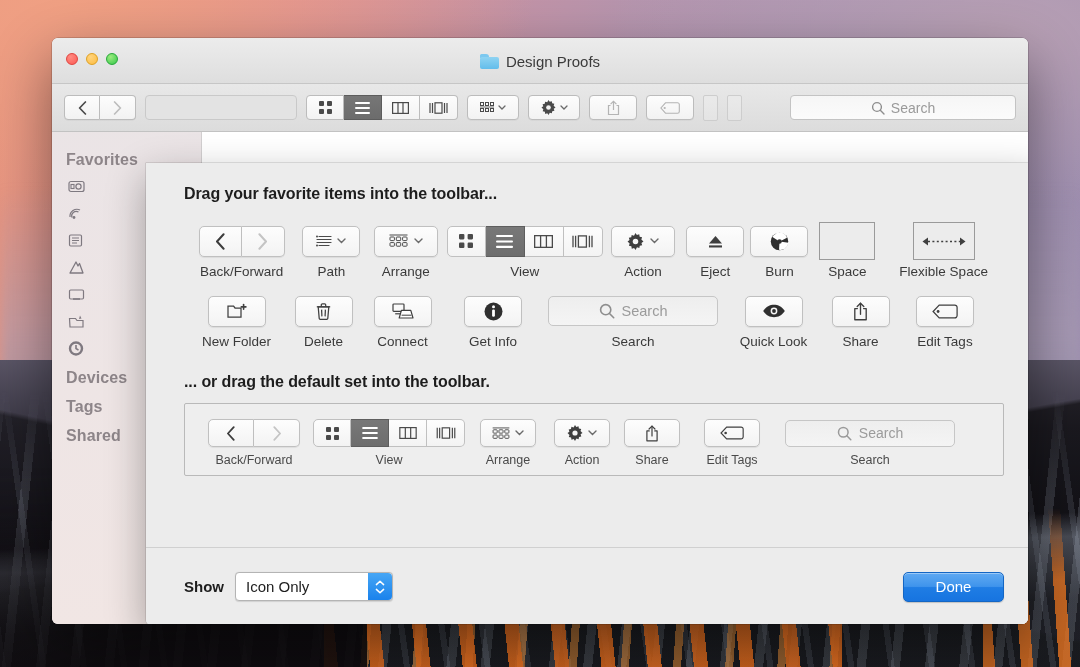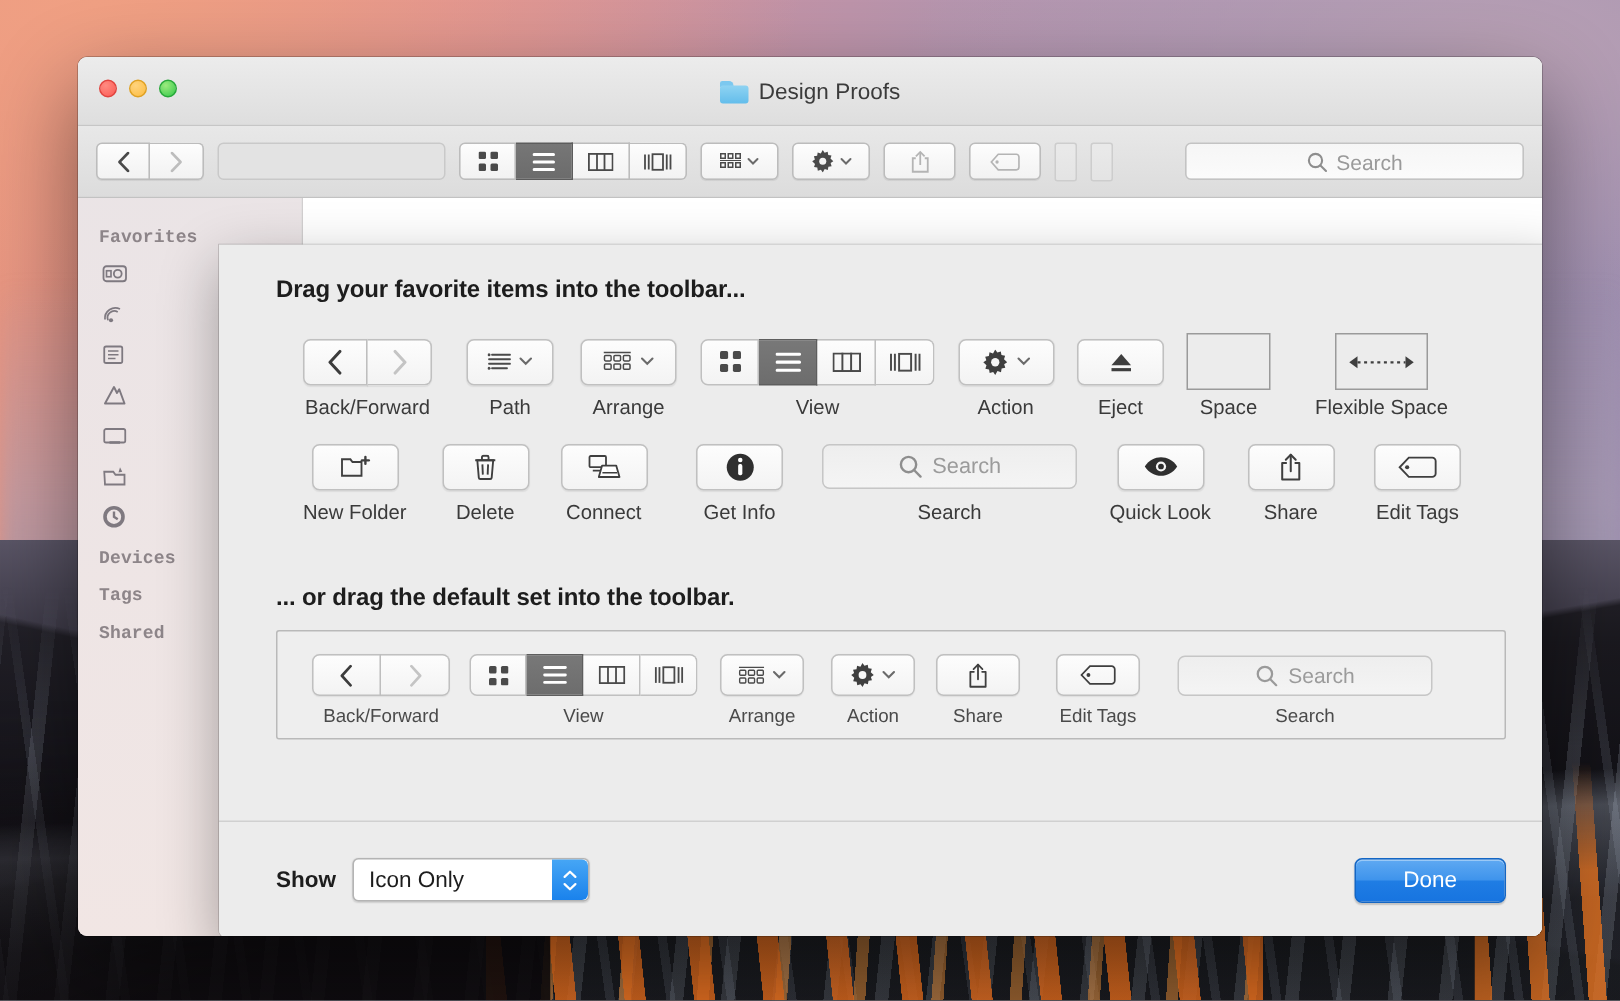--- a/index.html
+++ b/index.html
@@ -136,21 +136,21 @@
     display:flex; align-items:center; justify-content:center; gap:6px;
     color:#9a9a9a; font-size:14px;
   }
 
   .content-area { display:flex; height:calc(586px - 46px - 48px); }
   .sidebar {
     width:150px; flex:none; padding:12px 0 0 0;
     background: linear-gradient(180deg, rgba(233,226,228,.93), rgba(240,228,226,.93));
     border-right:1px solid #d2cfd0;
   }
-  .sb-head { font-size:12px; font-weight:700; color:#8d8589; padding:7px 0 4px 14px; letter-spacing:.1px;font-family:Liberation Mono, monospace; }
+  .sb-head { font-size:16px; font-weight:700; color:#8d8589; padding:7px 0 4px 14px; letter-spacing:.1px; }
   .sb-row { display:flex; align-items:center; gap:8px; padding:4px 0 4px 16px; height:27px; }
   .sb-ico { width:17px; height:15px; flex:none; opacity:.72; color:#55505a; }
   .filelist { flex:1; background:#fff; }
 
   
   #sheet {
     position:absolute; left:94px; top:125px; width:896px; height:462px;
     background:#ececec;
     border-radius:0 0 5px 5px;
     box-shadow: 0 14px 40px rgba(0,0,0,.33), 0 0 0 .5px rgba(0,0,0,.2);
@@ -594,20 +594,34 @@
               <div class="pb w58">
                 <svg width="17" height="15" viewBox="0 0 17 15">
                     <path d="M8.5 2 15 9.5H2z" fill="#3f3f3f"></path>
                     <rect x="2" y="11.4" width="13" height="2.1" fill="#3f3f3f"></rect>
                   </svg>
               </div>
             </div>
             <div class="plabel">Eject</div>
           </div>
 
+          <div class="pitem" style="width:68px;">
+            <div class="pbtn-wrap">
+              <div class="pb w58">
+                <svg width="19" height="19" viewBox="0 0 20 20">
+                  <circle cx="10" cy="10" r="9.2" fill="#2f2f2f"></circle>
+                  <path d="M10 10 L2.6 5.2 A8.7 8.7 0 0 1 17.4 5.2 Z" fill="#fff"></path>
+                  <path d="M10 10 L4.2 17.6 A8.7 8.7 0 0 1 2.6 5.2 Z" fill="#fff" transform="rotate(120 10 10)"></path>
+                  <path d="M10 10 L4.2 17.6 A8.7 8.7 0 0 1 2.6 5.2 Z" fill="#fff" transform="rotate(240 10 10)"></path>
+                  <circle cx="10" cy="10" r="2.4" fill="#2f2f2f"></circle>
+                </svg>
+              </div>
+            </div>
+            <div class="plabel">Burn</div>
+          </div>
 
           <div class="pitem" style="width:76px;">
             <div class="pbtn-wrap">
               <div class="pspace"></div>
             </div>
             <div class="plabel">Space</div>
           </div>
 
           <div class="pitem" style="width:128px;">
             <div class="pbtn-wrap">
@@ -736,21 +750,21 @@
                   <circle cx="6.1" cy="7.5" r="1.4" fill="#3f3f3f"></circle>
                 </svg>
               </div>
             </div>
             <div class="plabel">Edit Tags</div>
           </div>
 
         </div>
       </div>
 
-      <div class="sheet-h second" style="margin-top:39px;">... or drag the default set into the toolbar.</div>
+      <div class="sheet-h second" style="margin-top:22px;">... or drag the default set into the toolbar.</div>
 
       <div class="defbox">
 
         <div class="pitem" style="width:110px;">
           <div class="pbtn-wrap">
             <div class="pnav">
               <div class="pb w46">
                 <svg width="10" height="15" viewBox="0 0 11 17">
                     <path d="M8.6 1.3 2 8.5l6.6 7.2" fill="none" stroke="#3c3c3c" stroke-width="2" stroke-linecap="round" stroke-linejoin="round"></path>
                   </svg>

